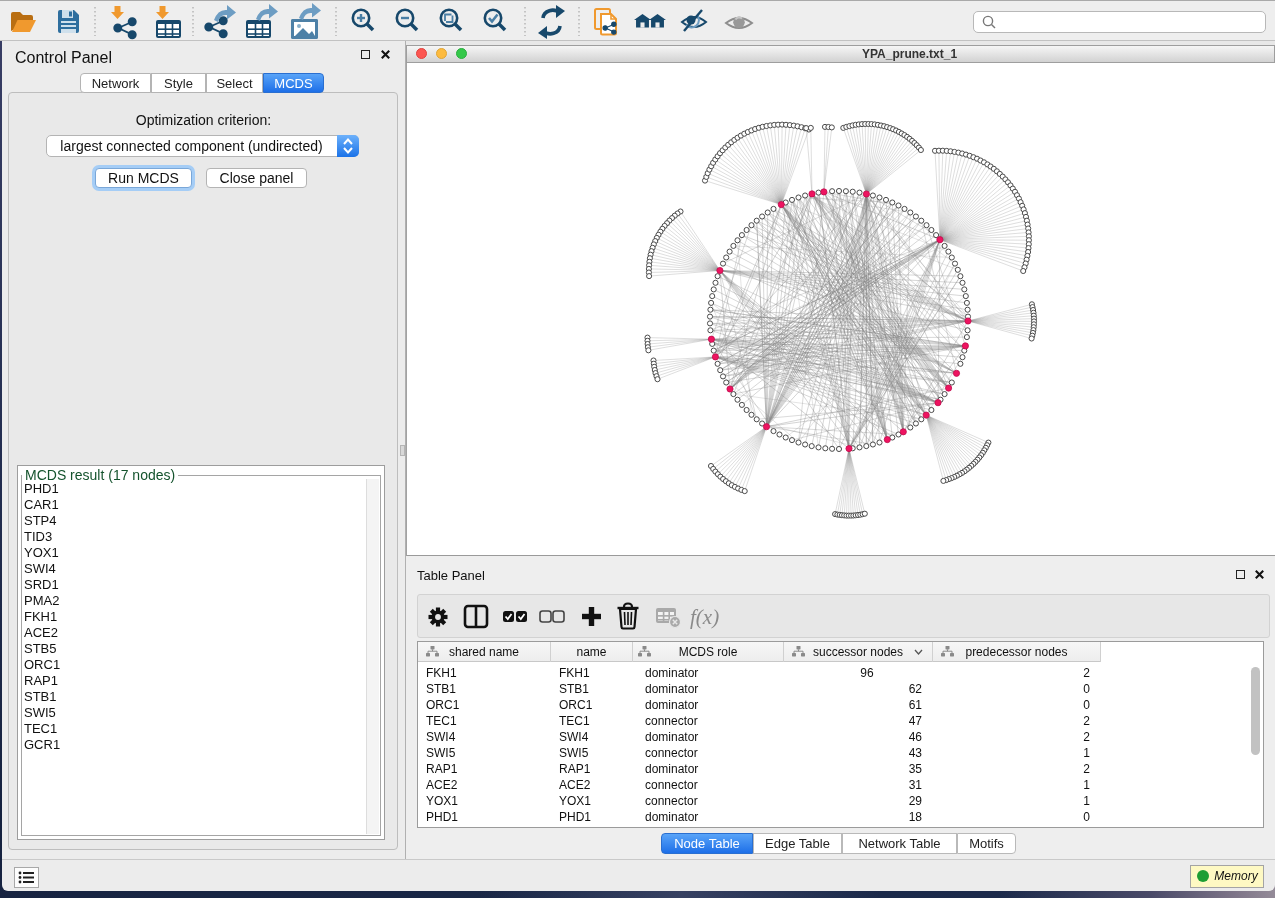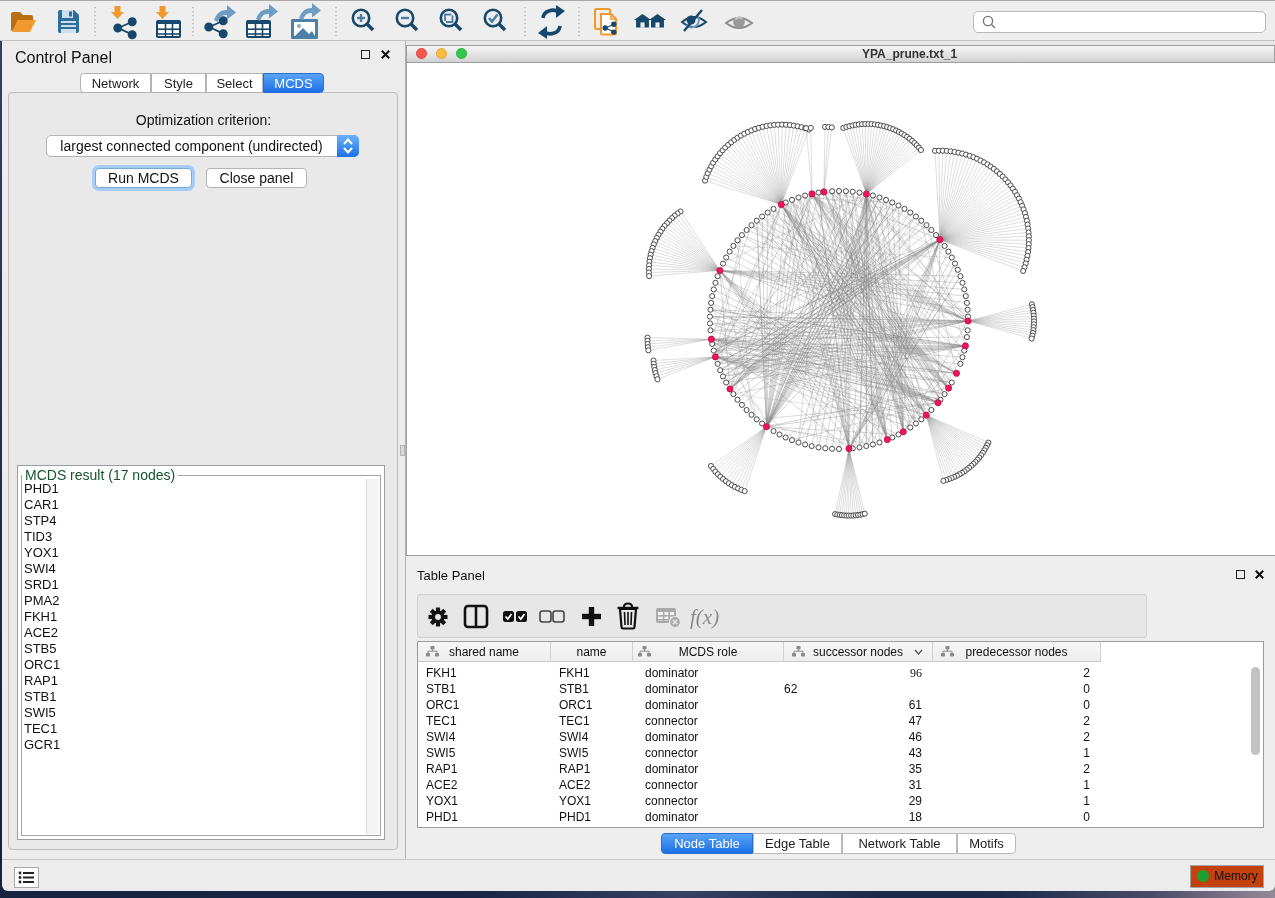--- a/index.html
+++ b/index.html
@@ -44,42 +44,42 @@
 #nettitle { position:absolute; left:0; top:4px; width:869px; height:18px;
   background:linear-gradient(#f6f6f6,#d2d2d2); border:1px solid #9e9e9e; }
 #netview { position:absolute; left:0; top:22px; width:869px; height:493px;
   background:#fff; border-left:1px solid #a2a2a2; border-bottom:1px solid #9a9a9a; }
 .light { position:absolute; top:2px; width:11px; height:11px; border-radius:50%; }
 #netname { position:absolute; top:1px; left:0; width:1005px; text-align:center;
   font-size:12px; font-weight:bold; color:#333; }
 
 #tablepanel { left:406px; top:556px; width:869px; height:303px; background:#eeeeee; }
 #tp-title { position:absolute; left:11px; top:12px; font-size:13px; color:#111; }
-#tp-toolbar { position:absolute; left:11px; top:38px; width:730px; height:44px;
+#tp-toolbar { position:absolute; left:11px; top:38px; width:853px; height:44px;
   background:#e7e7e7; border:1px solid #d2d2d2; border-radius:3px; }
 #tbl { position:absolute; left:11px; top:85px; width:847px; height:187px;
   background:#fff; border:1px solid #9b9b9b; }
 #thead { position:absolute; left:0; top:0; width:683px; height:20px;
   background:linear-gradient(#f7f7f7,#ededed); border-bottom:1px solid #c8c8c8; border-right:1px solid #c8c8c8;}
 .th { position:absolute; top:0; height:20px; font-size:12px; color:#111;
   text-align:center; line-height:20px; border-right:1px solid #d0d0d0; }
 .td { position:absolute; font-size:12px; color:#111; height:16px; line-height:16px; }
 .hico { position:absolute; left:8px; top:0; }
 #tscroll { position:absolute; right:3px; top:25px; width:11px; height:158px; }
 #tthumb { position:absolute; right:0px; top:0px; width:9px; height:88px;
   background:#c2c2c2; border-radius:5px; }
 .btab { position:absolute; top:277px; height:21px; font-size:13px; color:#222;
   background:#fff; border:1px solid #b9b9b9; text-align:center; line-height:20px; }
 
 #statusbar { left:2px; top:859px; width:1273px; height:32px; background:#ececec;
   border-top:1px solid #c9c9c9; border-radius:0 0 6px 6px; }
 #listbtn { position:absolute; left:12px; top:7px; width:25px; height:21px;
   background:#fdfdfd; border:1px solid #a8a8a8; text-align:center; }
 #membtn { position:absolute; right:11px; top:5px; width:74px; height:23px;
-  background:#c2410c; border:1px solid #a4a4a4; font-size:12px; color:#111; text-align:center; line-height:21px; }
+  background:#fef9c3; border:1px solid #a4a4a4; font-size:12px; color:#111; text-align:center; line-height:21px;font-style:italic; }
 </style>
 </head>
 <body>
 <div class="abs" id="wallpaper">
     <div style="position:absolute; left:1000px; top:885px; width:275px; height:13px;
   background:linear-gradient(90deg, rgba(40,50,85,0) 0%, #4a4a68 55%, #7d7488 85%, #948b98 100%);"></div>
 <div style="position:absolute; left:480px; top:888px; width:400px; height:10px;
   background:linear-gradient(90deg, rgba(40,50,85,0), rgba(90,95,130,0.45), rgba(40,50,85,0));"></div>
   </div>
 <div class="abs" id="toolbar">
@@ -1178,26 +1178,26 @@
                 <rect x="4.5" y="0" width="4" height="3.4" rx="0.6"></rect>
                 <rect x="0" y="7" width="4" height="3.4" rx="0.6"></rect>
                 <rect x="9" y="7" width="4" height="3.4" rx="0.6"></rect>
                 <path d="M6.5 3.4 L6.5 5.2 M2 7 L2 5.2 L11 5.2 L11 7" stroke="#8a8a8a" stroke-width="1" fill="none"></path>
               </g>
             </svg></span>predecessor nodes</div>
     </div>
     <div class="td" style="left:8px; top:23px;">FKH1</div>
       <div class="td" style="left:141px; top:23px;">FKH1</div>
       <div class="td" style="left:227px; top:23px;">dominator</div>
-      <div class="td" style="left:366px; top:23px; width:138px; text-align:right;font-family:Liberation Serif, serif;">96</div>
+      <div class="td" style="left:380px; top:23px; width:138px; text-align:center;">96</div>
       <div class="td" style="left:515px; top:23px; width:157px; text-align:right;">2</div>
       <div class="td" style="left:8px; top:39px;">STB1</div>
       <div class="td" style="left:141px; top:39px;">STB1</div>
       <div class="td" style="left:227px; top:39px;">dominator</div>
-      <div class="td" style="left:366px; top:39px; width:138px; text-align:left;">62</div>
+      <div class="td" style="left:366px; top:39px; width:138px; text-align:right;">62</div>
       <div class="td" style="left:515px; top:39px; width:157px; text-align:right;">0</div>
       <div class="td" style="left:8px; top:55px;">ORC1</div>
       <div class="td" style="left:141px; top:55px;">ORC1</div>
       <div class="td" style="left:227px; top:55px;">dominator</div>
       <div class="td" style="left:366px; top:55px; width:138px; text-align:right;">61</div>
       <div class="td" style="left:515px; top:55px; width:157px; text-align:right;">0</div>
       <div class="td" style="left:8px; top:71px;">TEC1</div>
       <div class="td" style="left:141px; top:71px;">TEC1</div>
       <div class="td" style="left:227px; top:71px;">connector</div>
       <div class="td" style="left:366px; top:71px; width:138px; text-align:right;">47</div>

